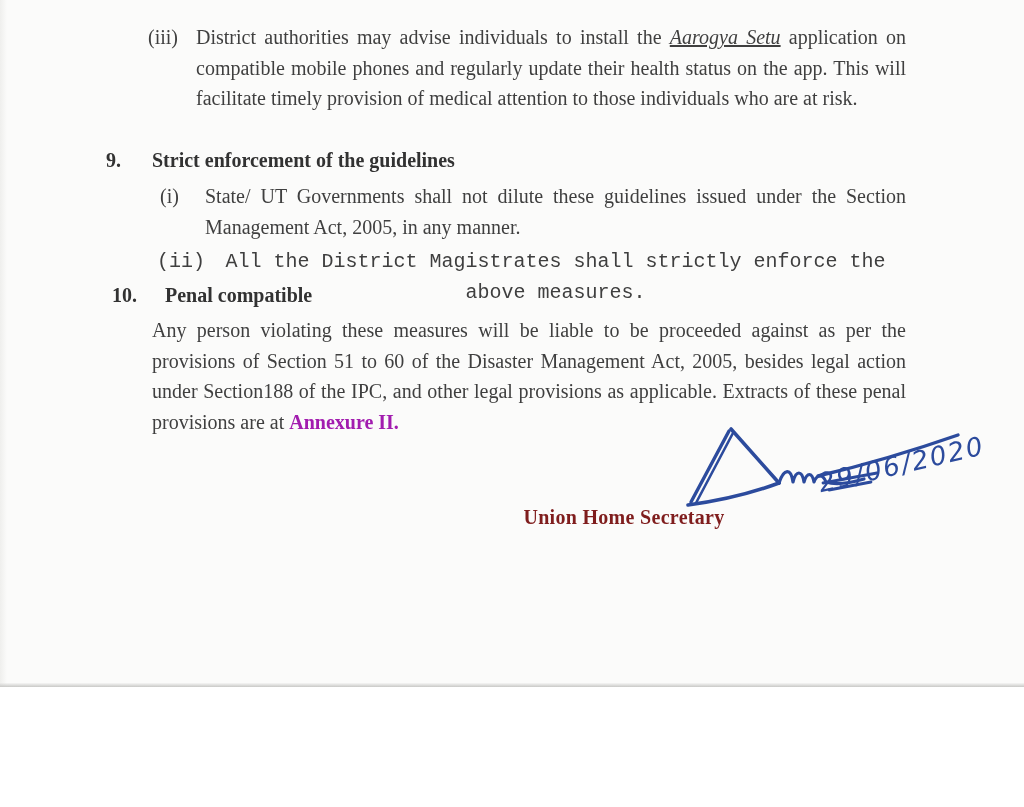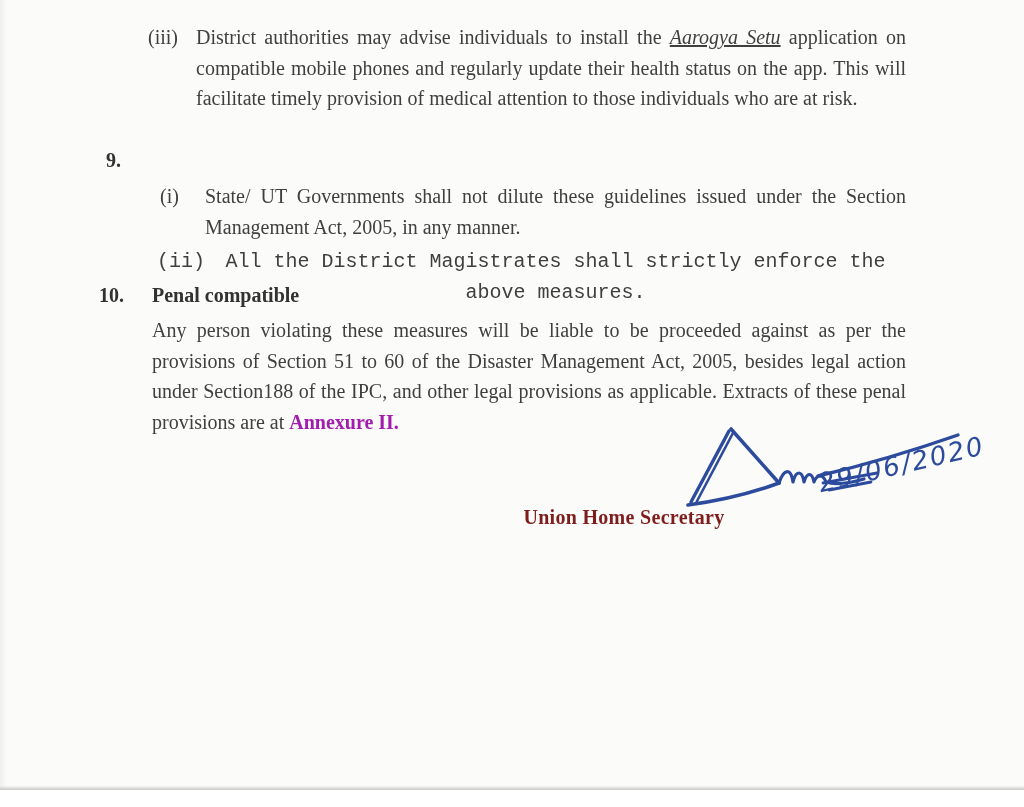--- a/index.html
+++ b/index.html
@@ -1,18 +1,18 @@
 <!DOCTYPE html>
 <html style="--ink: #2c4b9d; --bg: #fbfbfa; --text: #3f3f3f;"><head>
 <meta charset="utf-8">
 <style>
   html,body{margin:0;padding:0;}
   .page{
     position:relative;
-    width:1024px;height:790px;
+    width:1024px;height:687px;
     background:var(--bg,#fbfbfa);
     font-family:"Liberation Serif","DejaVu Serif",serif;
     color:var(--text,#3f3f3f);
     overflow:hidden;
   }
   
   .page::before{
     content:"";position:absolute;left:0;top:0;bottom:0;width:7px;
     background:linear-gradient(to right, #efefed, rgba(251,251,250,0));
   }
@@ -50,33 +50,34 @@
 
 <div class="page">
 
   <div class="abs hang body-text" style="top:22px;left:148px;width:758px;">
     <span class="marker" style="width:48px;">(iii)</span>
     <div class="txt"><span>District authorities may advise individuals to install the </span><em>Aarogya Setu</em><span> application on compatible mobile phones and regularly update their health status on the app. This will facilitate timely provision of medical attention to those individuals who are at risk.</span></div>
   </div>
 
   <div class="abs heading" style="top:147px;left:106px;width:800px;">
     <span class="num" style="width:46px;">9.</span>
+    <span>Strict enforcement of the guidelines</span>
   </div>
 
   <div class="abs hang body-text" style="top:181px;left:160px;width:746px;">
     <span class="marker" style="width:45px;">(i)</span>
     <div class="txt">State/ UT Governments shall not dilute these guidelines issued under the Section Management Act, 2005, in any manner.</div>
   </div>
 
   <div class="abs hang body-text" style="top:247px;left:157px;width:749px;font-family:Liberation Mono, monospace;">
     <span class="marker" style="width:48px;">(ii)</span>
     <div class="txt" style="text-align:center;">All the District Magistrates shall strictly enforce the above measures.</div>
   </div>
 
-  <div class="abs heading" style="top:282px;left:99px;width:800px;align-items:center;">
+  <div class="abs heading" style="top:282px;left:112px;width:800px;align-items:center;">
     <span class="num" style="width:53px;">10.</span>
     <span>Penal compatible</span>
   </div>
 
   <div class="abs body-text" style="top:315px;left:152px;width:754px;text-align:justify;"><span>Any person violating these measures will be liable to be proceeded against as per the provisions of Section 51 to 60 of the Disaster Management Act, 2005, besides legal action under Section188 of the IPC, and other legal provisions as applicable. Extracts of these penal provisions are at </span><b>Annexure II.</b></div>
 
   <svg class="abs sig-svg" style="top:423px;left:670px;" width="300" height="88" viewBox="0 0 300 88" aria-hidden="true">
     <path d="M21,79 L59,8" stroke-width="3.4"></path>
     <path d="M26,80 L63,10" stroke-width="2.6"></path>
     <path d="M61,6 L109,60" stroke-width="3.6"></path>

